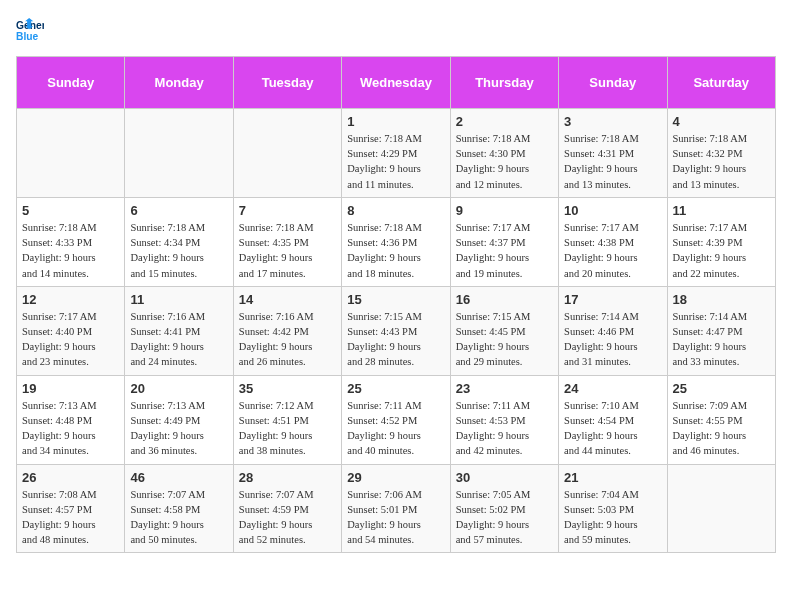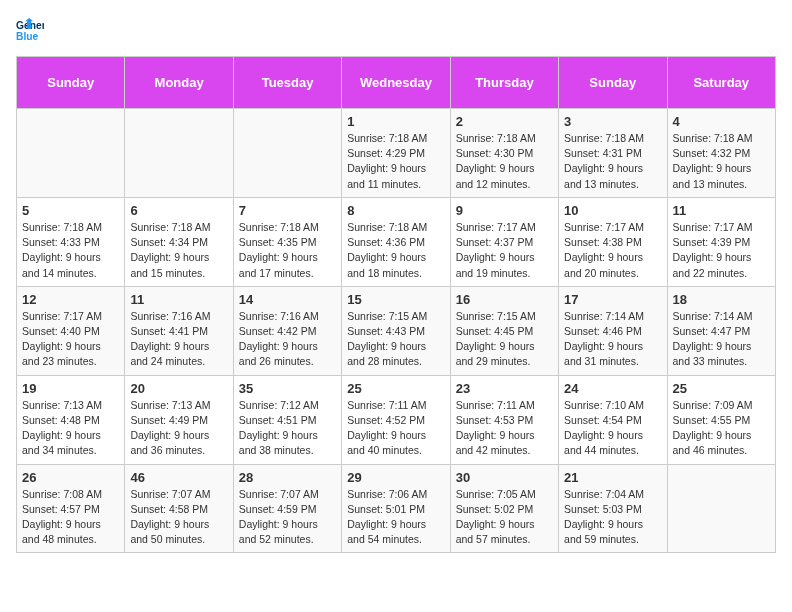--- a/index.html
+++ b/index.html
@@ -68,20 +68,21 @@
     .day-num {
       font-weight: bold;
       font-size: 13px;
       display: block;
       margin-bottom: 2px;
     }
     .cell-content {
       font-size: 10.5px;
       line-height: 1.45;
       color: #333;
+      font-family: Liberation Serif, serif;
     }
   </style>
 </head>
 <body>
 
 <div class="header">
   <div class="logo">
     <svg class="logo-icon" viewBox="0 0 30 30">
       <text x="0" y="14" font-size="11" font-weight="bold" fill="#003366">General</text>
       <text x="0" y="26" font-size="11" font-weight="bold" fill="#2196F3">Blue</text>

